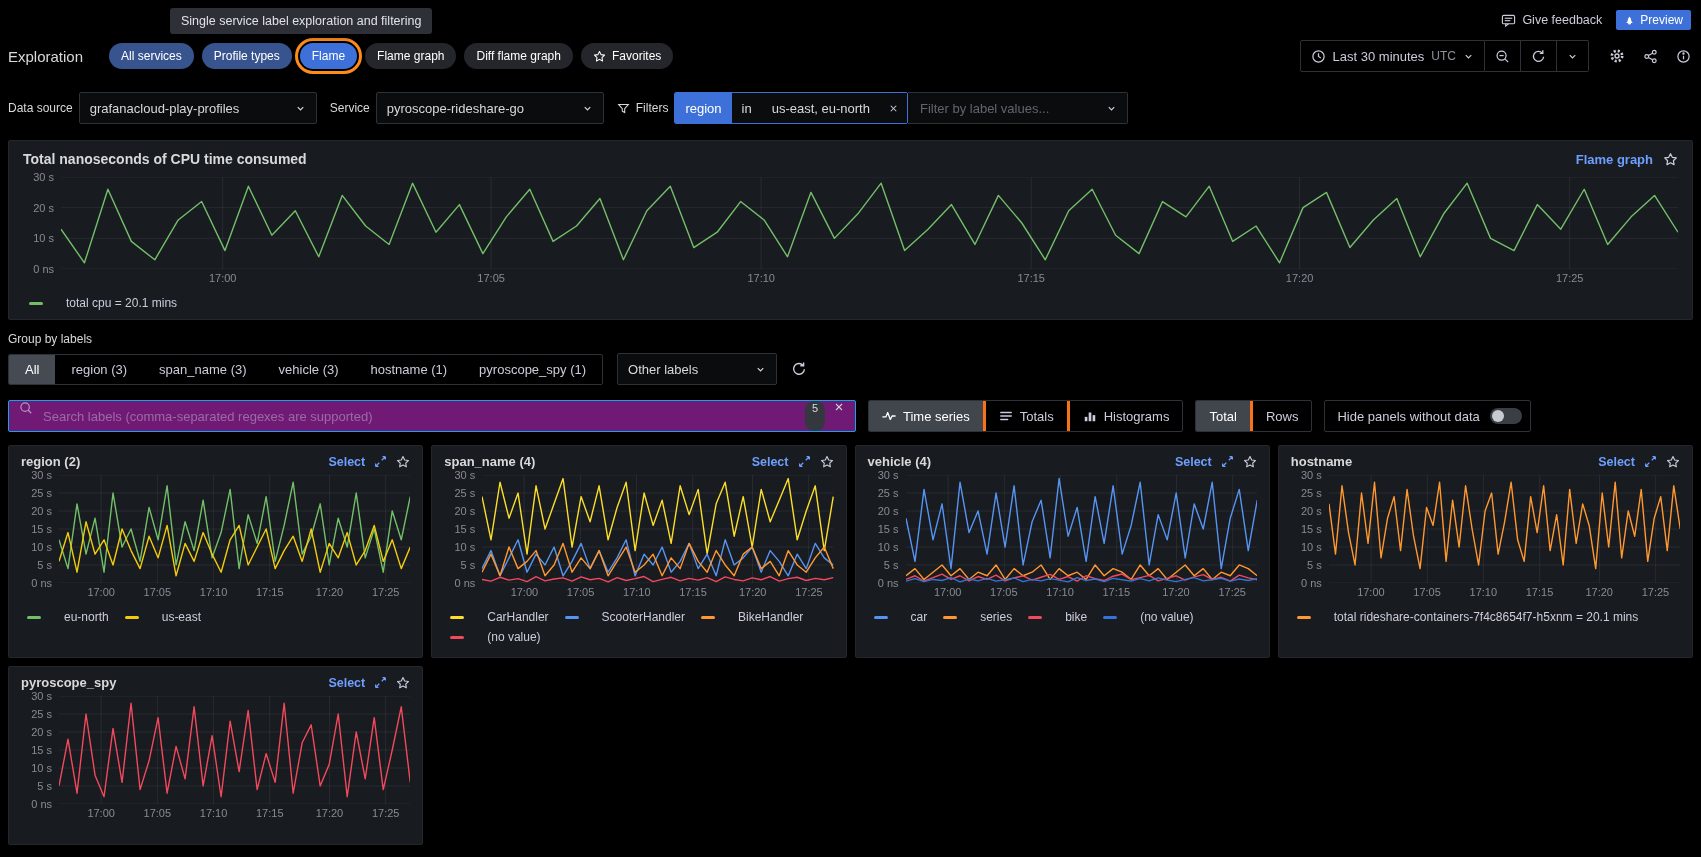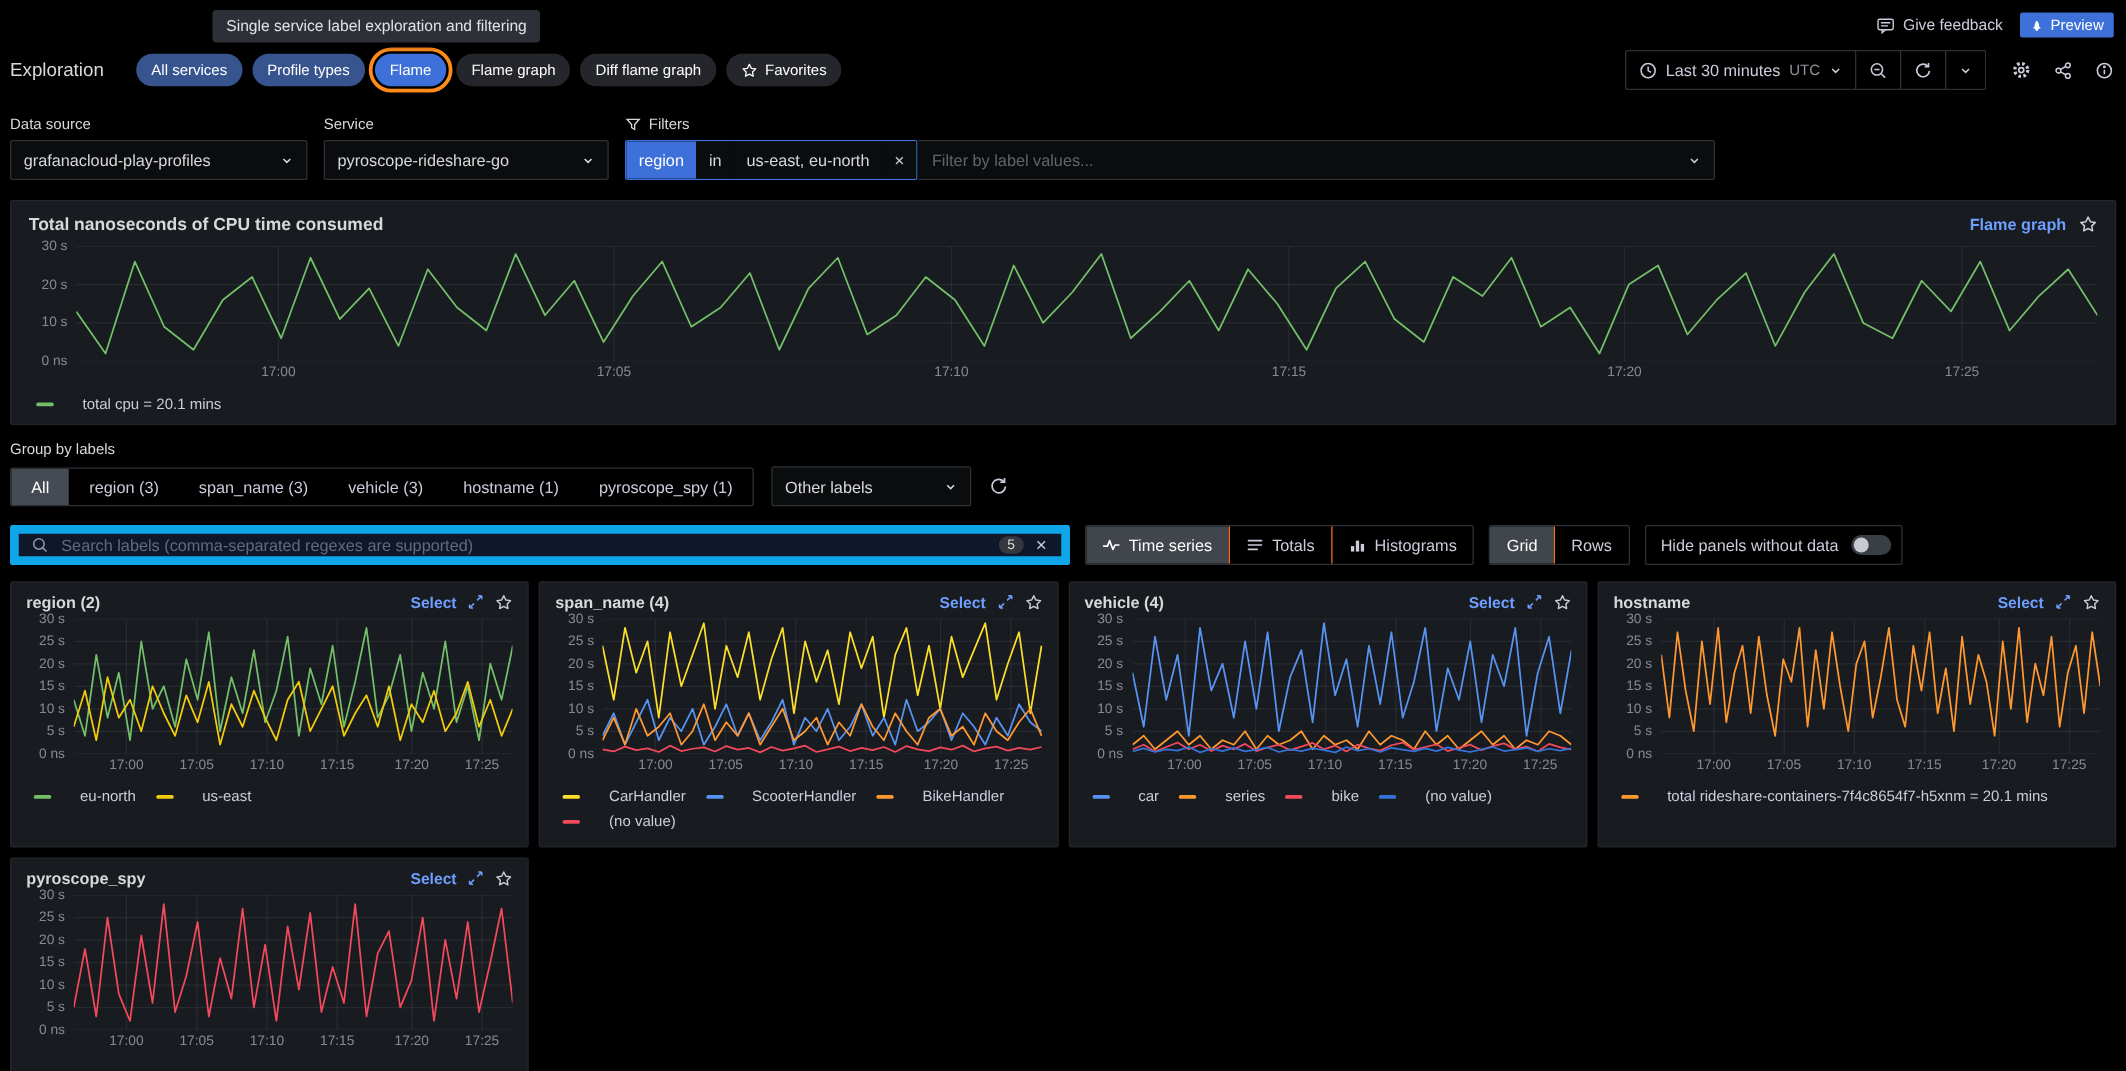--- a/index.html
+++ b/index.html
@@ -33,21 +33,21 @@
   .tc{height:32px;background:transparent;border:1px solid #2c3235;color:#ccccdc;
     display:inline-flex;align-items:center;gap:7px;padding:0 10px;font-size:13px;cursor:pointer}
   .tc+.tc{border-left:0}
   .tc:first-child{border-radius:2px 0 0 2px}
   .tc.lastg{border-radius:0 2px 2px 0}
   .tc .zone{color:rgba(204,204,220,.7);font-size:12px}
   .icon-cluster{display:flex;gap:18px;margin-left:20px;align-items:center}
   .icon-btn{background:none;border:none;color:#ccccdc;cursor:pointer;padding:0;display:flex}
   
   .controls{display:flex;gap:13px;padding:8px 8px 16px;align-items:flex-end}
-  .ctrl{display:flex;flex-direction:column;gap:6px}
+  .ctrl{display:flex;flex-direction:row;gap:6px}
   .lbl{font-size:12px;color:#d8d9da;display:flex;gap:6px;align-items:center}
   .select{height:32px;background:#0b0c0e;border:1px solid #2c3235;border-radius:2px;
     display:flex;align-items:center;justify-content:space-between;gap:8px;
     padding:0 10px;font-size:13px;color:#d8d9da;cursor:pointer}
   .w-ds{width:238px}.w-sv{width:228px}.w-pt{width:170px}
   .filters-ctrl{width:872px}
   .filter-row{display:flex;align-items:stretch;height:32px}
   .filter-unit{display:flex;border:1px solid #3d71d9;border-radius:2px;overflow:hidden}
   .fseg{display:flex;align-items:center;padding:0 10px;font-size:13px;background:#0b0c0e;color:#d8d9da;cursor:pointer}
   .fseg.key{background:#3d71d9;color:#fff}
@@ -80,27 +80,27 @@
   .lmark{width:14px;height:3px;border-radius:2px;flex:none}
   
   .groupby-label{padding:12px 8px 7px;font-size:12px;color:#d8d9da}
   .groupby-row{display:flex;gap:14px;padding:0 8px;align-items:center}
   .gtabs{display:flex;border:1px solid #2c3235;border-radius:2px;overflow:hidden}
   .gtab{padding:7px 16px;font-size:13px;color:#ccccdc;cursor:pointer;white-space:nowrap}
   .gtab.active{background:#464b53;color:#fff}
   .other-select{width:160px;height:32px}
   
   .toolbar{display:flex;gap:12px;padding:15px 8px 11px;align-items:center}
-  .search{width:848px;height:32px;background:#0f172a;border:7px solid #0ea5e9;border-radius:2px;
-    display:flex;align-items:center;gap:8px;padding:0 10px}
+  .search{width:848px;height:32px;background:#701a75;border:1px solid #0ea5e9;border-radius:2px;
+    display:flex;gap:8px;padding:0 10px}
   .search input{flex:1;background:transparent;border:none;outline:none;color:#d8d9da;font-size:13px;font-family:inherit}
   .count-badge{background:#34383e;color:#d8d9da;border-radius:9px;padding:1px 7px;font-size:11px}
   .seg-group{display:flex;border:1px solid #2c3235;border-radius:2px;overflow:hidden;height:32px}
   .seg{display:flex;align-items:center;gap:7px;padding:0 13px;font-size:13px;color:#ccccdc;cursor:pointer}
-  .seg+.seg{border-left:1px solid #f97316}
+  .seg+.seg{border-left:3px solid #f97316}
   .seg.active{background:#41454c;color:#fff}
   .hide-group{display:flex;align-items:center;gap:10px;border:1px solid #2c3235;border-radius:2px;
     height:32px;padding:0 8px 0 12px;font-size:13px;color:#ccccdc}
   .switch{width:32px;height:16px;border-radius:8px;background:#3a3f45;position:relative;cursor:pointer;flex:none}
   .switch .knob{position:absolute;left:2px;top:2px;width:12px;height:12px;border-radius:50%;background:#c7cbd1}
   
   .grid{display:grid;grid-template-columns:repeat(4,1fr);gap:8px;margin:2px 8px 8px}
   .panel{padding:8px 12px 10px}
   .phead{display:flex;justify-content:space-between;align-items:center;margin-bottom:6px}
   .ptitle{font-size:13px;font-weight:700;color:#d8d9da}
@@ -405,21 +405,21 @@
           <svg width="14" height="14" viewBox="0 0 16 16" fill="currentColor">
             <rect x="2" y="9" width="3" height="5"></rect>
             <rect x="6.5" y="4" width="3" height="10"></rect>
             <rect x="11" y="7" width="3" height="7"></rect>
           </svg>
         </span>
         <span>Histograms</span>
       </div>
     </div>
   <div class="seg-group" id="layout-toggle">
-      <div class="seg active">Grid</div>
+      <div class="seg active">Total</div>
       <div class="seg">Rows</div>
     </div>
   <div class="hide-group">
     <span>Hide panels without data</span>
     <span class="switch">
         <span class="knob"></span>
       </span>
   </div>
 </div>
 

